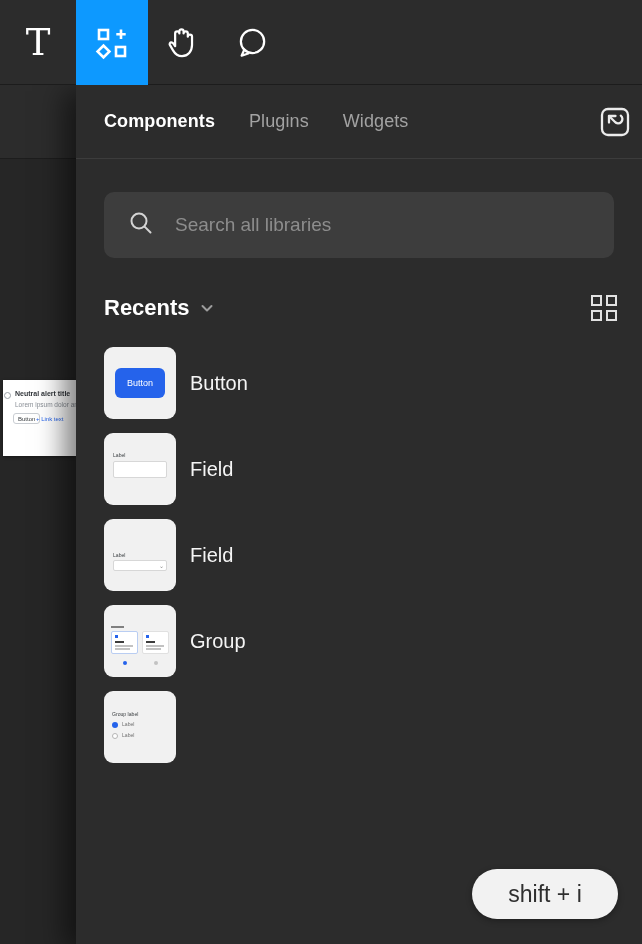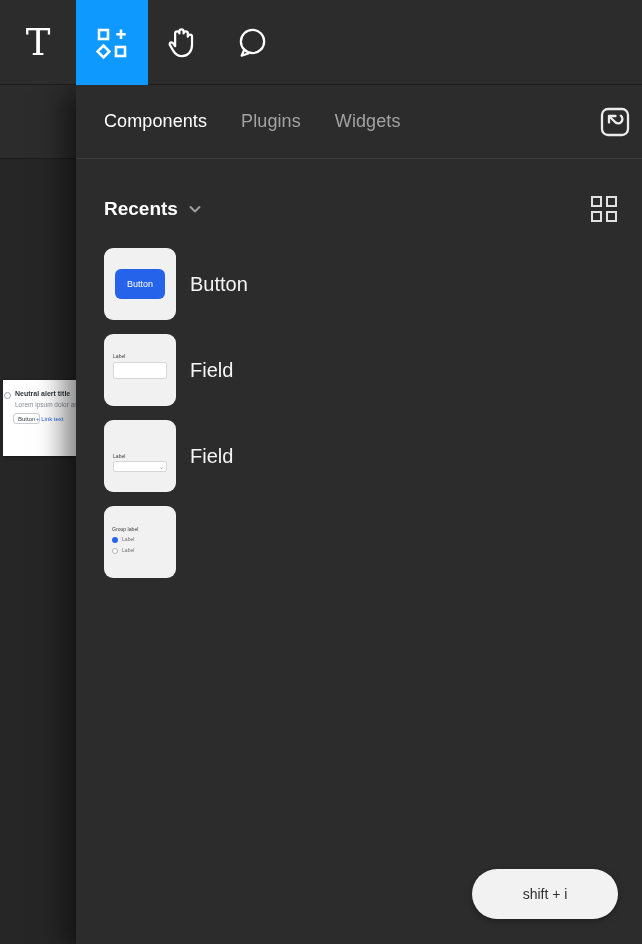--- a/index.html
+++ b/index.html
@@ -33,34 +33,34 @@
     border:1px solid #c9cdd2; border-radius:3px; font-size:6px; color:#3c4043;
     display:inline-flex; align-items:center; background:#fff; }
   .pc-link { position:absolute; left:33px; top:36px; font-size:6px; color:#2563eb; white-space:nowrap; }
 
   
   .panel { position:absolute; left:76px; top:85px; width:566px; bottom:0;
     background:#2c2c2c; z-index:10; box-shadow:-12px 6px 26px rgba(0,0,0,.5); }
   .tabs { height:74px; display:flex; align-items:center; padding:0 28px; gap:34px;
     border-bottom:1px solid #3c3c3c; position:relative; }
   .tab { font-size:18px; color:#a2a2a2; cursor:pointer; letter-spacing:.1px; }
-  .tab.active { color:#ffffff; font-weight:normal;text-align:right; }
+  .tab.active { color:#ffffff; font-weight:bold;text-align:right; }
   .open-btn { position:absolute; right:10px; top:20px; width:34px; height:34px;
     display:flex; align-items:center; justify-content:center; cursor:pointer; }
 
   .search { margin:33px 28px 0 28px; height:66px; background:#3d3d3d; border-radius:10px;
     display:flex; align-items:center; padding:0 24px; gap:20px; }
   .search input { flex:1; background:transparent; border:none; outline:none;
     font-size:19px; color:#e8e8e8; font-family:"Liberation Sans", sans-serif; }
   .search input::placeholder { color:#8d8d8d; }
 
   .recents-row { margin:36px 24px 0 28px; height:28px; display:flex;
     align-items:center; justify-content:space-between; }
   .recents-left { display:flex; align-items:center; gap:10px; cursor:pointer; }
-  .recents-title { font-size:19px; font-weight:bold; color:#ffffff; }
+  .recents-title { font-size:22px; font-weight:bold; color:#ffffff; }
   .grid-btn { width:28px; height:28px; display:grid; grid-template-columns:11px 11px;
     grid-template-rows:11px 11px; gap:4px; cursor:pointer; align-content:center; justify-content:center; }
   .grid-btn span { width:11px; height:11px; border:2px solid #e2e2e2; }
 
   .list { margin-top:25px; padding:0 28px; }
   .row { display:flex; align-items:center; gap:14px; margin-bottom:14px; cursor:pointer; }
   .row-label { font-size:20px; color:#f5f5f5; }
   .thumb { width:72px; height:72px; border-radius:9px; background:#f1f1f1;
     position:relative; overflow:hidden; flex:none; }
 
@@ -98,21 +98,21 @@
   .mg-dot1 { left:19px; top:56px; width:4px; height:4px; border-radius:50%; background:#2563eb; }
   .mg-dot2 { left:50px; top:56px; width:4px; height:4px; border-radius:50%; background:#c2c2c2; }
   .mr-glabel { left:8px; top:21px; font-size:6px; color:#3c4043; transform:scale(.85); transform-origin:left top; }
   .mr-r1 { left:8px; top:31px; width:6px; height:6px; border-radius:50%; background:#2563eb; }
   .mr-r2 { left:8px; top:42px; width:6px; height:6px; border-radius:50%; border:1px solid #b5b5b5; background:#fff; }
   .mr-l { left:18px; font-size:6px; color:#6f6f6f; transform:scale(.85); transform-origin:left top; }
   .mr-l.o1 { top:31px; } .mr-l.o2 { top:42px; }
 
   
   .shortcut { position:absolute; left:472px; top:869px; width:146px; height:50px;
-    border-radius:25px; background:#f2f2f2; color:#2f2f2f; font-size:14px;
+    border-radius:25px; background:#f2f2f2; color:#2f2f2f; font-size:23px;
     display:flex; align-items:center; justify-content:center; z-index:40;
     box-shadow:0 2px 6px rgba(0,0,0,.3); }
 </style>
 </head>
 <body>
 
 <div class="toolbar">
   <div class="tool tool-text">
     <span class="glyph">T</span>
   </div>
@@ -162,20 +162,29 @@
     <span class="tab">Widgets</span>
     <span class="open-btn">
       <svg width="34" height="34" viewBox="0 0 34 34" fill="none" stroke="#ececec" stroke-width="2.3" stroke-linejoin="round" stroke-linecap="round">
         <rect x="4" y="4" width="26" height="26" rx="6"></rect>
         <path d="M11 17.5 V11 H17.5"></path>
         <path d="M11 11 L16.8 16.8 a4.3 4.3 0 1 0 6 -6.1"></path>
       </svg>
     </span>
   </div>
 
+  <div class="search">
+    <span>
+      <svg width="27" height="27" viewBox="0 0 27 27" fill="none" stroke="#d4d4d4" stroke-width="2" stroke-linecap="round">
+        <circle cx="11" cy="11" r="7.5"></circle>
+        <path d="M16.6 16.6 L22.5 22.5"></path>
+      </svg>
+    </span>
+    <input type="text" placeholder="Search all libraries" style="">
+  </div>
 
   <div class="recents-row">
     <span class="recents-left">
       <span class="recents-title">Recents</span>
       <svg width="14" height="14" viewBox="0 0 14 14" fill="none" stroke="#9d9d9d" stroke-width="2" stroke-linecap="round" stroke-linejoin="round">
         <path d="M2.5 5 L7 9.5 L11.5 5"></path>
       </svg>
     </span>
     <span class="grid-btn">
       <span></span>
@@ -206,20 +215,40 @@
     <div class="row">
       <div class="thumb">
         <span class="mf-label f2">Label</span>
         <div class="mf-input f2"></div>
         <span class="mf-chev">⌄</span>
       </div>
       <span class="row-label">Field</span>
     </div>
 
 
+    <div class="row">
+      <div class="thumb">
+        <i class="mg-label"></i>
+        <div class="mg-card1">
+          <i class="mg-ic"></i>
+          <i class="mg-b1"></i>
+          <i class="mg-b2"></i>
+          <i class="mg-b3"></i>
+        </div>
+        <div class="mg-card2">
+          <i class="mg-ic"></i>
+          <i class="mg-b1"></i>
+          <i class="mg-b2"></i>
+          <i class="mg-b3"></i>
+        </div>
+        <i class="mg-dot1"></i>
+        <i class="mg-dot2"></i>
+      </div>
+      <span class="row-label">Group</span>
+    </div>
 
     <div class="row">
       <div class="thumb">
         <span class="mr-glabel">Group label</span>
         <i class="mr-r1"></i>
         <span class="mr-l o1">Label</span>
         <i class="mr-r2"></i>
         <span class="mr-l o2">Label</span>
       </div>
     </div>

